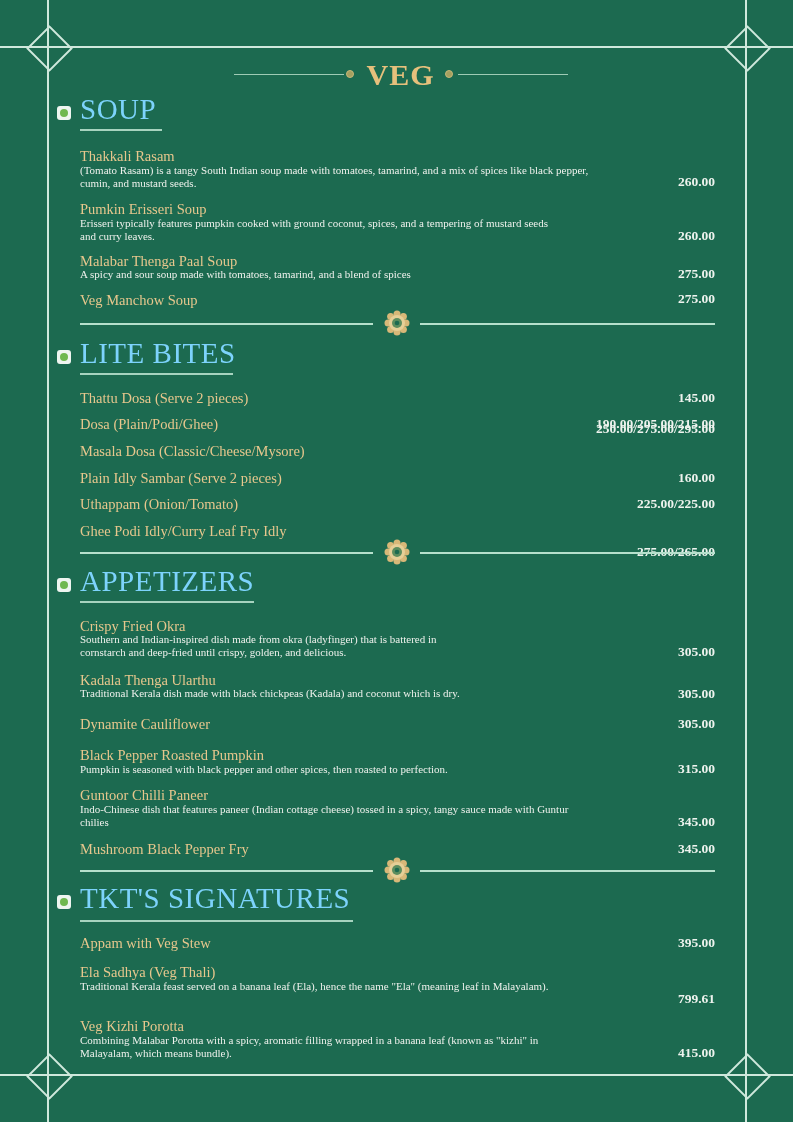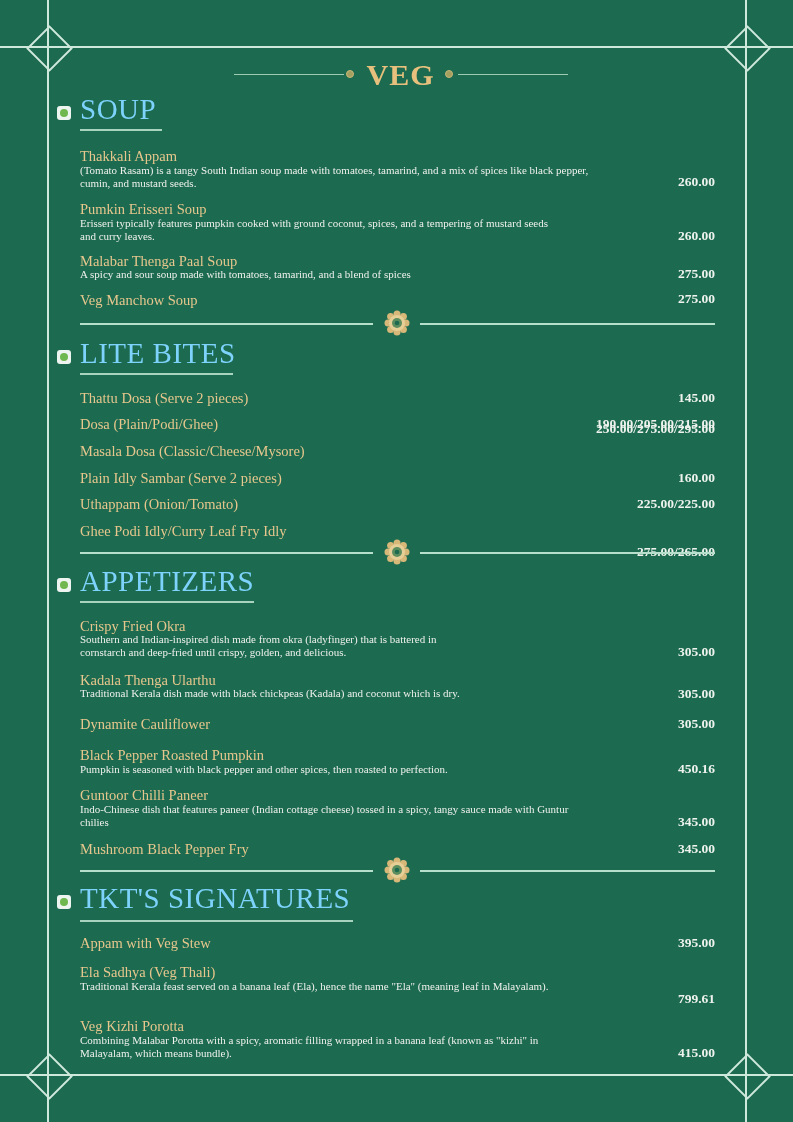--- a/index.html
+++ b/index.html
@@ -42,21 +42,21 @@
   <div class="title-dot" style="left:441px;"></div>
   <div class="title-line" style="left:454px; width:110px;"></div>
 </div>
 
 <div class="section-head" style="top:106px;">
   <div class="veg-icon"></div>
   <div class="sec-title">SOUP</div>
   <div class="sec-underline" style="top:23px; width:82px;"></div>
 </div>
 
-<div class="item-name" style="top:148px;">Thakkali Appam</div>
+<div class="item-name" style="top:148px;">Thakkali Rasam</div>
 <div class="item-desc" style="top:164px;">(Tomato Rasam) is a tangy South Indian soup made with tomatoes, tamarind, and a mix of spices like black pepper, cumin, and mustard seeds.</div>
 <div class="price" style="top:174px;">260.00</div>
 
 <div class="item-name" style="top:201px;">Pumkin Erisseri Soup</div>
 <div class="item-desc" style="top:217px; width:470px;">Erisseri typically features pumpkin cooked with ground coconut, spices, and a tempering of mustard seeds and curry leaves.</div>
 <div class="price" style="top:228px;">260.00</div>
 
 <div class="item-name" style="top:253px;">Malabar Thenga Paal Soup</div>
 <div class="item-desc" style="top:268px;">A spicy and sour soup made with tomatoes, tamarind, and a blend of spices</div>
 <div class="price" style="top:266px;">275.00</div>
@@ -131,21 +131,21 @@
 
 <div class="item-name" style="top:672px;">Kadala Thenga Ularthu</div>
 <div class="item-desc" style="top:687px;">Traditional Kerala dish made with black chickpeas (Kadala) and coconut which is dry.</div>
 <div class="price" style="top:686px;">305.00</div>
 
 <div class="item-name" style="top:716px;">Dynamite Cauliflower</div>
 <div class="price" style="top:716px;">305.00</div>
 
 <div class="item-name" style="top:747px;">Black Pepper Roasted Pumpkin</div>
 <div class="item-desc" style="top:763px;">Pumpkin is seasoned with black pepper and other spices, then roasted to perfection.</div>
-<div class="price" style="top:761px;">450.16</div>
+<div class="price" style="top:761px;">315.00</div>
 
 <div class="item-name" style="top:787px;">Guntoor Chilli Paneer</div>
 <div class="item-desc" style="top:803px; width:500px;">Indo-Chinese dish that features paneer (Indian cottage cheese) tossed in a spicy, tangy sauce made with Guntur chilies</div>
 <div class="price" style="top:814px;">345.00</div>
 
 <div class="item-name" style="top:841px;">Mushroom Black Pepper Fry</div>
 <div class="price" style="top:841px;">345.00</div>
 
 <div class="divider-l" style="top:870px;"></div>
 <svg class="medallion" style="top:857px;" viewBox="0 0 26 26">

